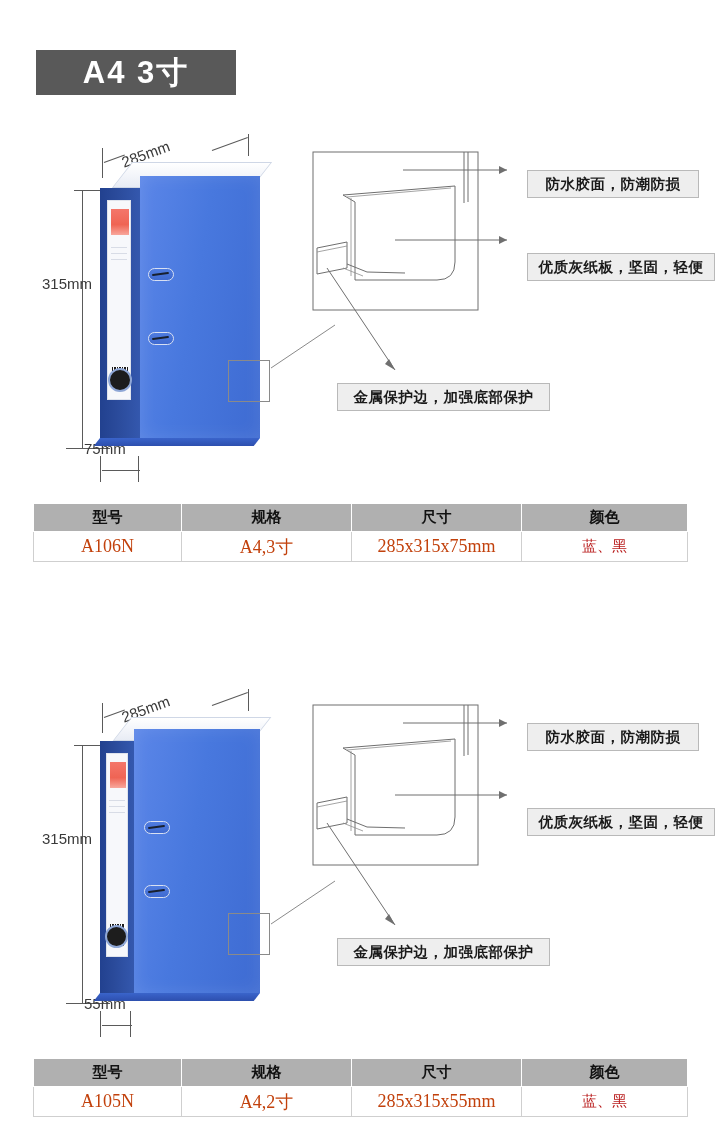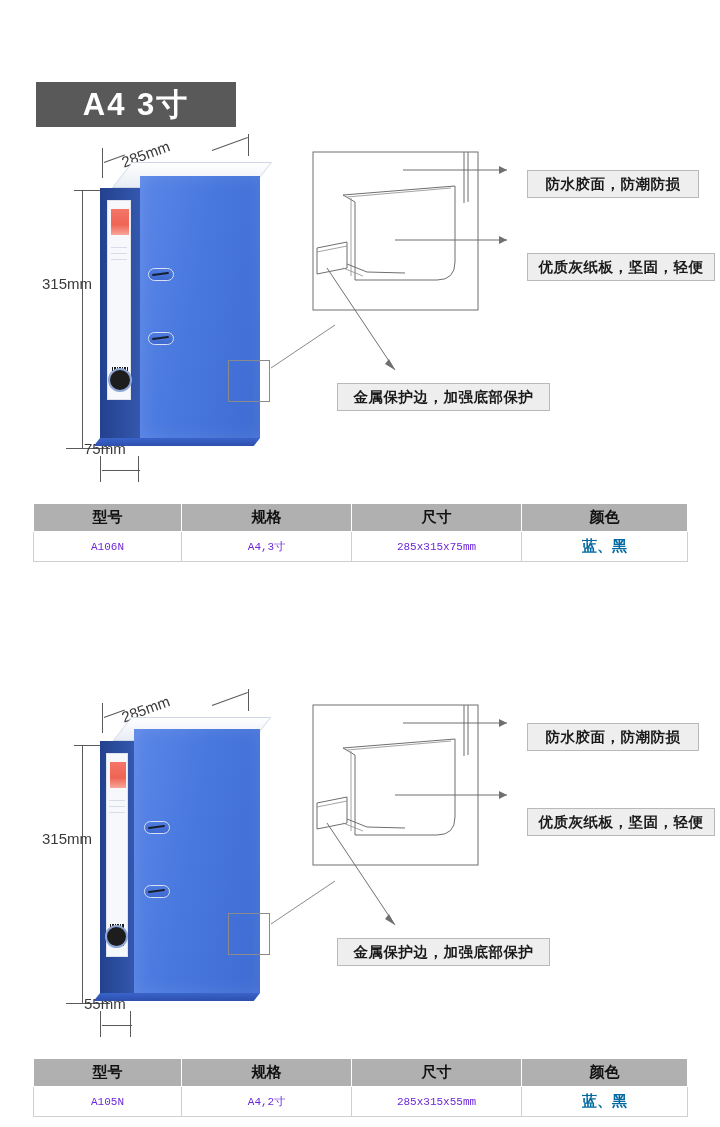--- a/index.html
+++ b/index.html
@@ -26,21 +26,20 @@
     position: absolute;
     background: #595959;
     color: #ffffff;
     font-size: 31px;
     font-weight: bold;
     letter-spacing: 2px;
     display: flex;
     align-items: center;
     justify-content: center;
     line-height: 1;
-    margin-top: 32px;
   }
 
   
   .binder-stage {
     position: absolute;
   }
   .binder {
     position: absolute;
   }
   .binder-top-skew {
@@ -201,28 +200,28 @@
     border: 1px solid #ffffff;
     border-left-color: #ffffff;
     text-align: center;
     font-family: "DejaVu Sans", "Liberation Sans", sans-serif;
   }
   .spec-table td {
     background: #ffffff;
     height: 27px;
     text-align: center;
     border: 1px solid #cfcfcf;
-    font-size: 11px;
-    color: #6d28d9;
-    font-family: Liberation Mono, monospace;
+    font-size: 18px;
+    color: #c2410c;
+    font-family: Liberation Serif, serif;
   }
   .spec-table td.color-cell {
-    color: #0369a1;
+    color: #b91c1c;
     font-size: 15px;
-    font-weight: bold;
+    font-weight: normal;
     font-family: "DejaVu Sans", "Liberation Sans", sans-serif;
   }
 </style>
 </head>
 <body>
 
 <div class="section" style="top:0; height:580px;">
 
   <div class="title-banner" style="left:36px; top:50px; width:200px; height:45px;">A4  3寸</div>
 

